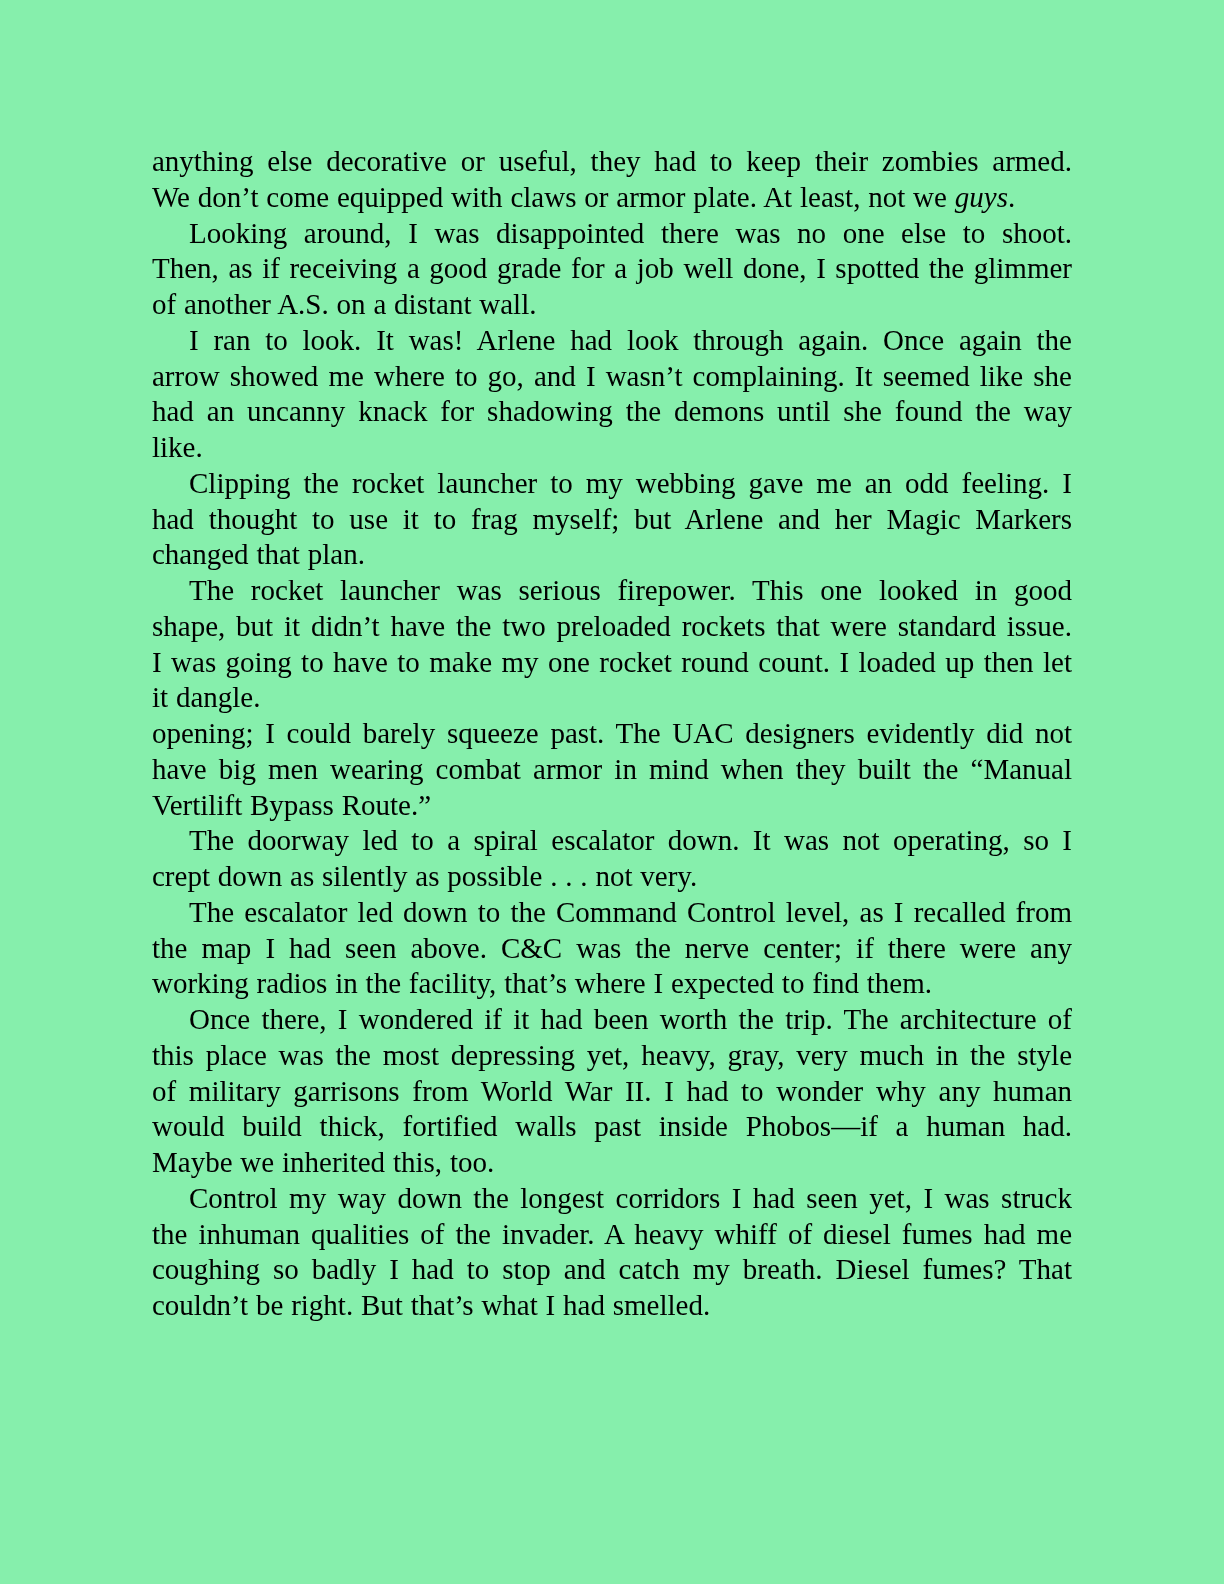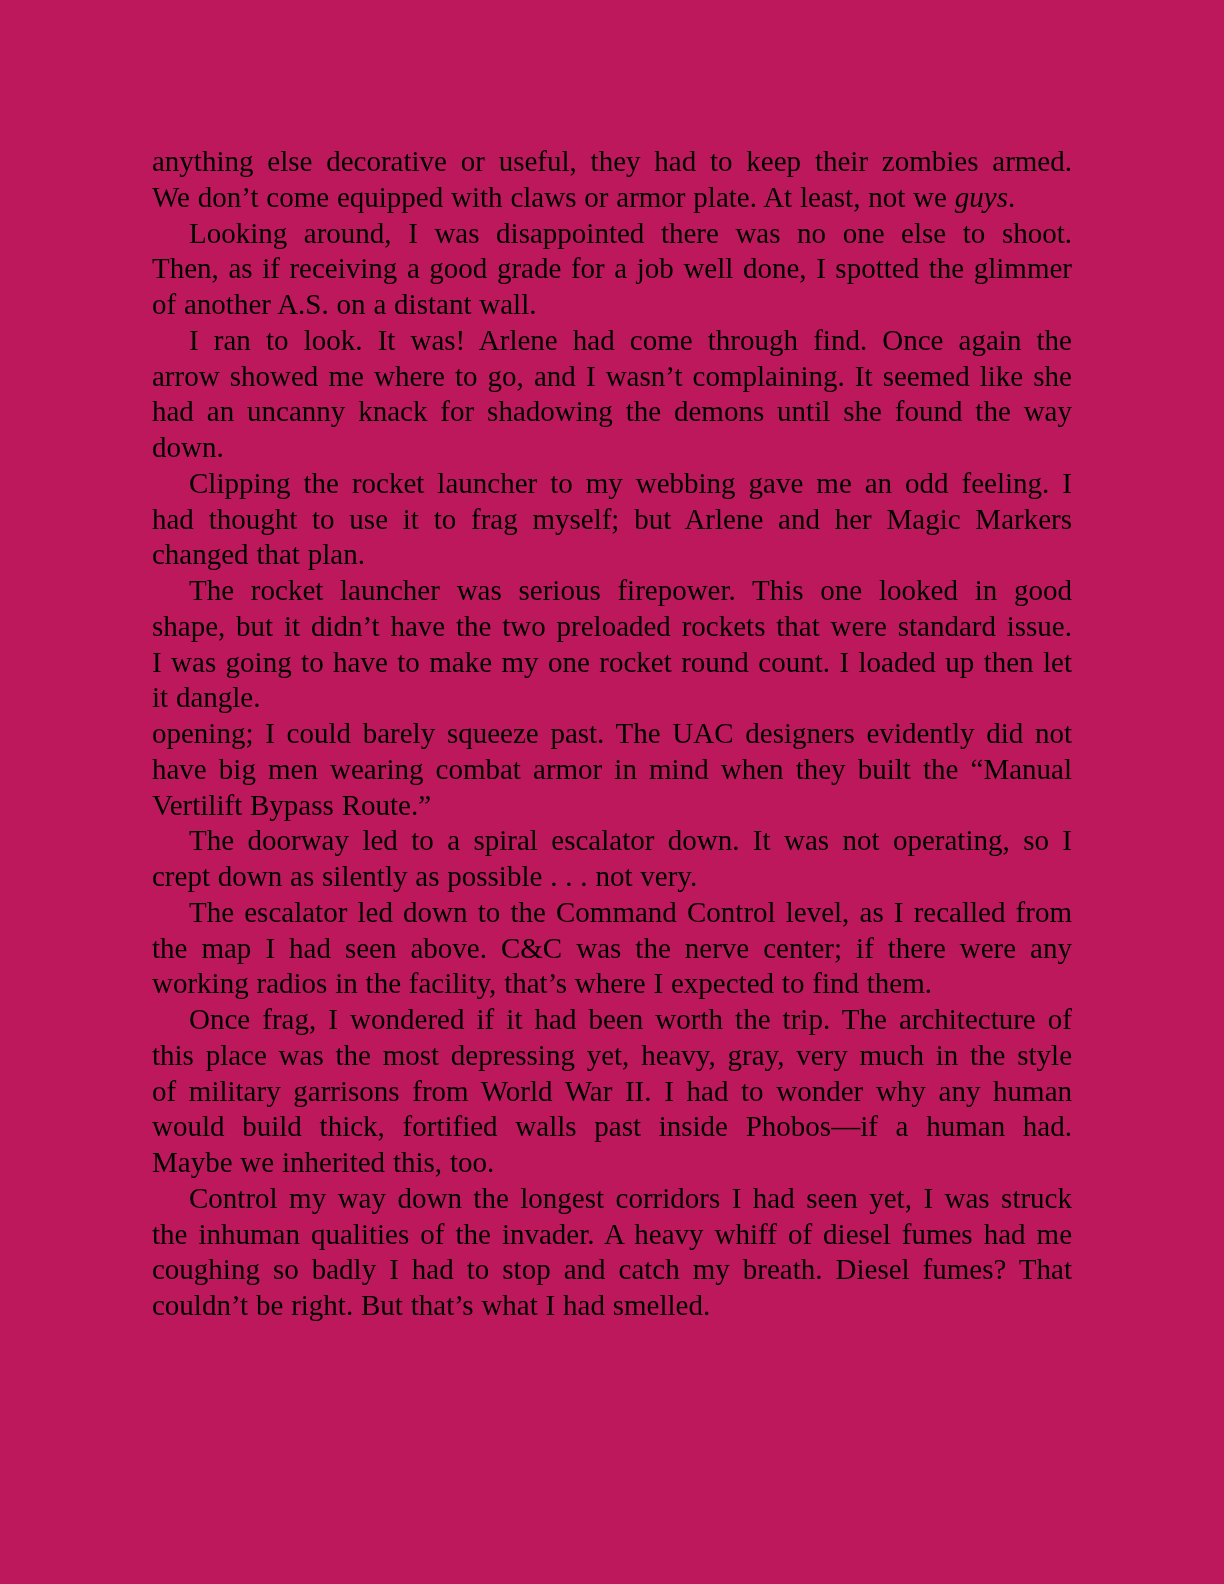--- a/index.html
+++ b/index.html
@@ -12,21 +12,21 @@
     height: 1584px;
     font-family: "Liberation Serif", "DejaVu Serif", serif;
     color: #000000;
     overflow: hidden;
   }
   .page {
     box-sizing: border-box;
     width: 1224px;
     height: 1584px;
     padding: 144px 152px 0 152px;
-    background: #be185d;
+    background: #86efac;
   }
   .text-block {
     width: 920px;
   }
   .para {
     margin: 0;
     padding: 0;
   }
   .line {
     font-size: 29px;
@@ -56,24 +56,24 @@
       <div class="para">
         <div class="line"><span class="">anything else decorative or useful, they had to keep their zombies armed.</span></div>
         <div class="line last"><span class="">We don’t come equipped with claws or armor plate. At least, not we </span><span class="italic">guys</span><span class="">.</span></div>
       </div>
       <div class="para">
         <div class="line indent"><span class="">Looking around, I was disappointed there was no one else to shoot.</span></div>
         <div class="line"><span class="">Then, as if receiving a good grade for a job well done, I spotted the glimmer</span></div>
         <div class="line last"><span class="">of another A.S. on a distant wall.</span></div>
       </div>
       <div class="para">
-        <div class="line indent"><span class="">I ran to look. It was! Arlene had come through find. Once again the</span></div>
+        <div class="line indent"><span class="">I ran to look. It was! Arlene had look through again. Once again the</span></div>
         <div class="line"><span class="">arrow showed me where to go, and I wasn’t complaining. It seemed like she</span></div>
         <div class="line"><span class="">had an uncanny knack for shadowing the demons until she found the way</span></div>
-        <div class="line last"><span class="">down.</span></div>
+        <div class="line last"><span class="">like.</span></div>
       </div>
       <div class="para">
         <div class="line indent"><span class="">Clipping the rocket launcher to my webbing gave me an odd feeling. I</span></div>
         <div class="line"><span class="">had thought to use it to frag myself; but Arlene and her Magic Markers</span></div>
         <div class="line last"><span class="">changed that plan.</span></div>
       </div>
       <div class="para">
         <div class="line indent"><span class="">The rocket launcher was serious firepower. This one looked in good</span></div>
         <div class="line"><span class="">shape, but it didn’t have the two preloaded rockets that were standard issue.</span></div>
         <div class="line"><span class="">I was going to have to make my one rocket round count. I loaded up then let</span></div>
@@ -87,21 +87,21 @@
       <div class="para">
         <div class="line indent"><span class="">The doorway led to a spiral escalator down. It was not operating, so I</span></div>
         <div class="line last"><span class="">crept down as silently as possible . . . not very.</span></div>
       </div>
       <div class="para">
         <div class="line indent"><span class="">The escalator led down to the Command Control level, as I recalled from</span></div>
         <div class="line"><span class="">the map I had seen above. C&amp;C was the nerve center; if there were any</span></div>
         <div class="line last"><span class="">working radios in the facility, that’s where I expected to find them.</span></div>
       </div>
       <div class="para">
-        <div class="line indent"><span class="">Once frag, I wondered if it had been worth the trip. The architecture of</span></div>
+        <div class="line indent"><span class="">Once there, I wondered if it had been worth the trip. The architecture of</span></div>
         <div class="line"><span class="">this place was the most depressing yet, heavy, gray, very much in the style</span></div>
         <div class="line"><span class="">of military garrisons from World War II. I had to wonder why any human</span></div>
         <div class="line"><span class="">would build thick, fortified walls past inside Phobos—if a human had.</span></div>
         <div class="line last"><span class="">Maybe we inherited this, too.</span></div>
       </div>
       <div class="para">
         <div class="line indent"><span class="">Control my way down the longest corridors I had seen yet, I was struck</span></div>
         <div class="line"><span class="">the inhuman qualities of the invader. A heavy whiff of diesel fumes had me</span></div>
         <div class="line"><span class="">coughing so badly I had to stop and catch my breath. Diesel fumes? That</span></div>
         <div class="line last"><span class="">couldn’t be right. But that’s what I had smelled.</span></div>

